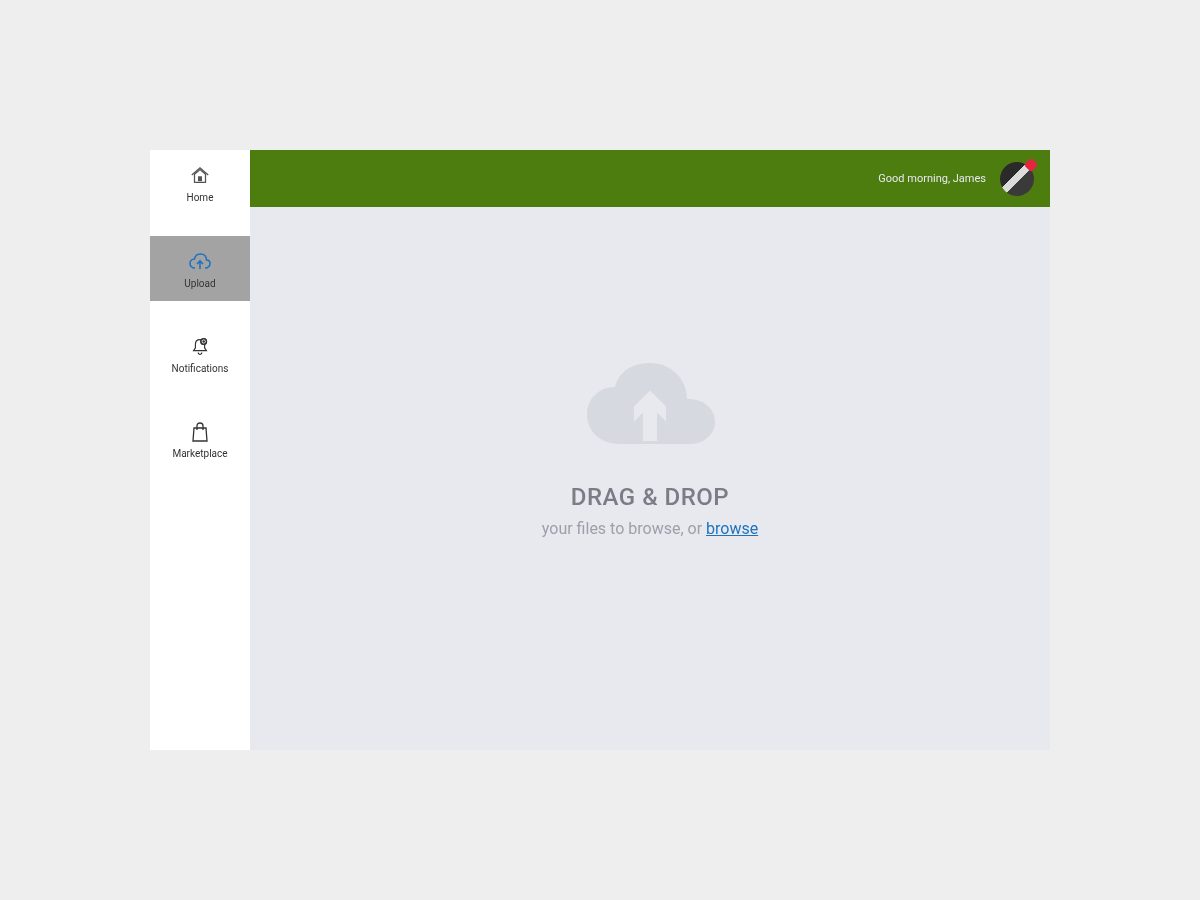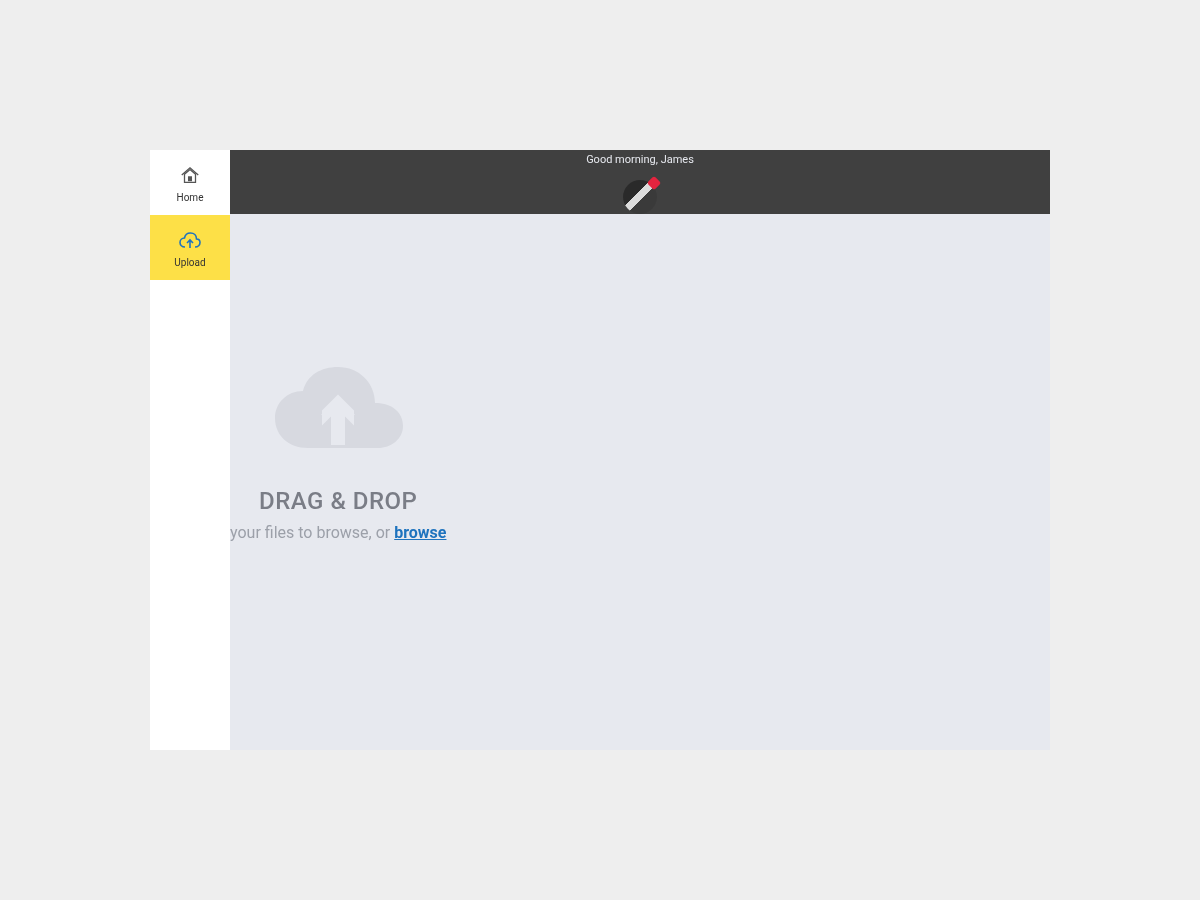--- a/index.html
+++ b/index.html
@@ -17,62 +17,62 @@
       justify-content: center;
     }
     .app-window {
       width: 900px;
       height: 600px;
       background: #E7E9EF;
       display: flex;
       overflow: hidden;
     }
     .sidebar {
-      width: 80px;
+      width: 100px;
       background: #FFFFFF;
       display: flex;
       flex-direction: column;
     }
     .sidebar-item {
       display: flex;
       flex-direction: column;
       align-items: center;
       justify-content: center;
       padding: 14px 0 12px 0;
       cursor: pointer;
       gap: 4px;
     }
     .sidebar-item.active {
-      background: #fde047;
+      background: #a3a3a3;
+      margin-top: 21px;
     }
     .sidebar-item.spaced {
       margin-top: 20px;
     }
     .sidebar-label {
       font-size: 10px;
       color: #333;
       text-align: center;
     }
     .sidebar-item.active .sidebar-label {
       color: #333;
     }
     .main {
       flex: 1;
       display: flex;
       flex-direction: column;
     }
     .header {
-      height: 64px;
-      background: #404040;
+      height: 57px;
+      background: #4d7c0f;
       display: flex;
       align-items: center;
       justify-content: flex-end;
       padding: 0 16px;
       gap: 14px;
-      flex-direction: column;
     }
     .greeting {
       color: #E7E9EF;
       font-size: 11px;
     }
     .avatar {
       width: 34px;
       height: 34px;
       border-radius: 50%;
       background: linear-gradient(135deg, #2a2a2a 0%, #2a2a2a 40%, #dcdcdc 40%, #dcdcdc 55%, #3a3a3a 55%);
@@ -85,42 +85,42 @@
       width: 10px;
       height: 10px;
       background: #E5243F;
       border-radius: 2px;
       transform: rotate(45deg);
     }
     .content {
       flex: 1;
       display: flex;
       align-items: center;
-      justify-content: flex-start;
+      justify-content: center;
     }
     .upload-zone {
       display: flex;
       flex-direction: column;
       align-items: center;
       gap: 8px;
       margin-top: -60px;
     }
     .upload-title {
       font-size: 24px;
       font-weight: 500;
       color: #7A7D86;
       letter-spacing: 0.5px;
     }
     .upload-subtitle {
       font-size: 16px;
       color: #9CA0A9;
     }
     .browse-link {
       color: #1E73BE;
-      font-weight: 700;
+      font-weight: 400;
       text-decoration: underline;
       cursor: pointer;
     }
     .icon-wrap {
       width: 24px;
       height: 24px;
       display: flex;
       align-items: center;
       justify-content: center;
     }
@@ -149,22 +149,43 @@
       <span class="icon-wrap">
         <svg width="24" height="22" viewBox="0 0 24 22" fill="none" stroke="#1E73BE" stroke-width="1.6">
           <path d="M7 17 C4 17 2 15 2 12.5 C2 10 4 8 6.5 8 C7 5 9.5 3 12.5 3 C16 3 18.5 5.5 18.5 9 C21 9 22 10.5 22 12.5 C22 15 20 17 17 17"></path>
           <path d="M12 18 L12 10 M9 13 L12 10 L15 13"></path>
         </svg>
       </span>
       <span class="sidebar-label">Upload</span>
     </div>
 
 
-
-
+    <div class="sidebar-item spaced">
+      <span class="icon-wrap">
+        <svg width="22" height="22" viewBox="0 0 24 24" fill="none" stroke="#333" stroke-width="1.3">
+          <path d="M12 4 C9 4 7 6 7 9 L7 13 L5 16 L19 16 L17 13 L17 9 C17 6 15 4 12 4 Z"></path>
+          <path d="M10 18 C10 19 11 20 12 20 C13 20 14 19 14 18"></path>
+          <circle cx="16" cy="6" r="3.2" fill="#fff"></circle>
+          <circle cx="16" cy="6" r="3" stroke="#333" fill="none"></circle>
+          <circle cx="16" cy="6" r="0.8" fill="#333"></circle>
+        </svg>
+      </span>
+      <span class="sidebar-label">Notifications</span>
+    </div>
+
+
+    <div class="sidebar-item spaced">
+      <span class="icon-wrap">
+        <svg width="20" height="22" viewBox="0 0 20 22" fill="none" stroke="#333" stroke-width="1.3">
+          <path d="M4 7 L16 7 L17 20 L3 20 Z"></path>
+          <path d="M7 9 L7 5 C7 3 8 2 10 2 C12 2 13 3 13 5 L13 9"></path>
+        </svg>
+      </span>
+      <span class="sidebar-label">Marketplace</span>
+    </div>
 
   </nav>
 
   <div class="main">
     <div class="header">
       <span class="greeting">Good morning, James</span>
       <div class="avatar">
         <span class="avatar-badge"></span>
       </div>
     </div>

